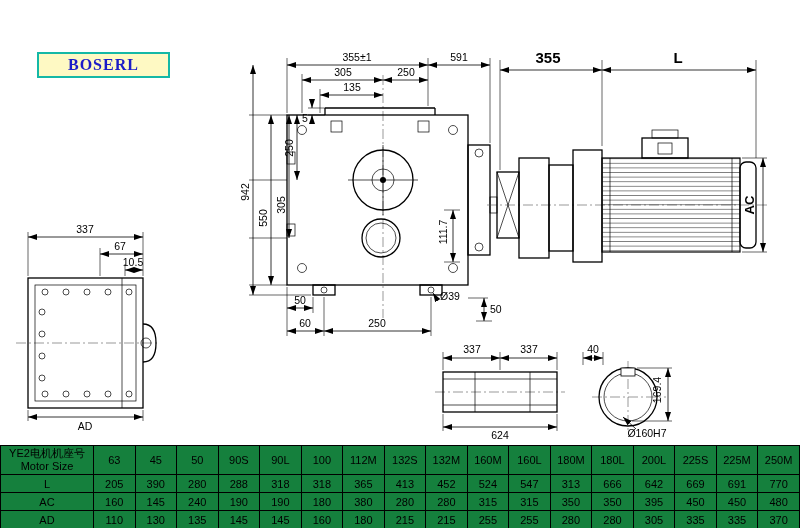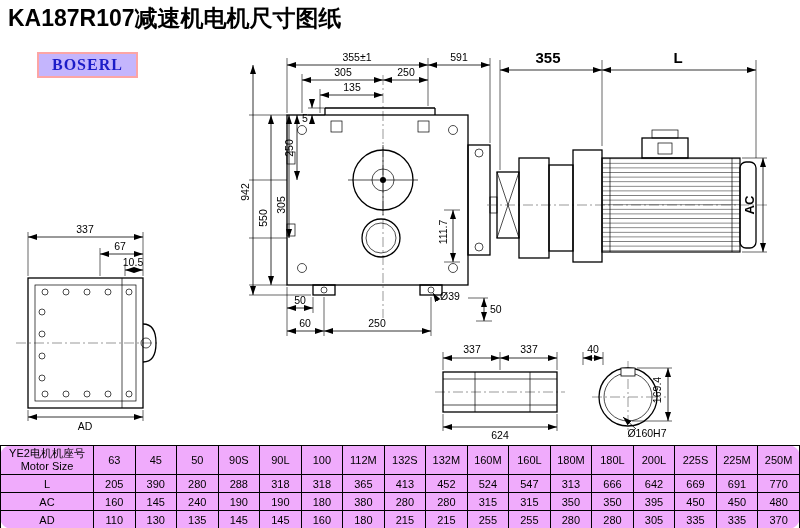--- a/index.html
+++ b/index.html
@@ -1,40 +1,39 @@
 <!DOCTYPE html>
 <html><head>
 <meta charset="utf-8">
 <style>
   html,body{margin:0;padding:0;background:#fff;}
   .stage{position:relative;width:800px;height:528px;background:#fff;overflow:hidden;font-family:"Liberation Sans",sans-serif;}
   .title{position:absolute;left:8px;top:3px;font-size:23px;font-weight:bold;color:#000;white-space:nowrap;}
-  .logo{position:absolute;left:37px;top:52px;border:2px solid #fca5a5;padding:2px 13px;background:#c4b5fd;}
+  .logo{position:absolute;left:37px;top:52px;border:2px solid #14b8a6;padding:2px 29px;background:#fef9c3;}
   .logo-text{font-family:"Liberation Serif",serif;font-size:16px;font-weight:bold;color:#1c1cc8;letter-spacing:1px;}
   svg.drawing{position:absolute;left:0;top:0;}
   .body{fill:none;stroke:#000;stroke-width:1.3;}
   .thin{fill:none;stroke:#000;stroke-width:0.7;}
   .dim{stroke:#000;stroke-width:0.8;fill:none;}
   .ext{stroke:#000;stroke-width:0.6;fill:none;}
   .cl{stroke:#555;stroke-width:0.6;fill:none;stroke-dasharray:10 3 2 3;}
   .lbl{font:10.5px "Liberation Sans",sans-serif;fill:#000;text-anchor:middle;}
   .lbl-lg{font:bold 15px "Liberation Sans",sans-serif;fill:#000;text-anchor:middle;}
   .lbl-md{font:bold 13px "Liberation Sans",sans-serif;fill:#000;text-anchor:middle;}
-  table.dims{position:absolute;left:0;top:445px;width:800px;height:83px;border-collapse:collapse;table-layout:fixed;background:#f0abfc;border-radius:12px;}
+  table.dims{position:absolute;left:0;top:445px;width:800px;height:83px;border-collapse:collapse;table-layout:fixed;background:#15803d;}
   .dims th,.dims td{border:1px solid #000;font-size:11px;font-weight:normal;text-align:center;padding:0;white-space:nowrap;overflow:hidden;color:#000;}
   .dims thead tr{height:29px;}
   .dims tbody tr{height:18px;}
   th.corner{width:92px;}
   .corner div{line-height:13px;}
 </style>
 </head>
 <body>
 
 <div class="stage">
-  <div class="title">KA187R107减速机电机尺寸图纸</div>
   <div class="logo">
     <span class="logo-text">BOSERL</span>
   </div>
 
   <svg class="drawing" width="800" height="445" viewBox="0 0 800 445" xmlns="http://www.w3.org/2000/svg">
     <defs>
       <marker id="arr" markerUnits="userSpaceOnUse" markerWidth="10" markerHeight="8" refX="9" refY="3" orient="auto-start-reverse">
         <path d="M0,0 L9,3 L0,6 Z" fill="#000"></path>
       </marker>
       <pattern id="fins" patternUnits="userSpaceOnUse" width="8" height="4.6">

